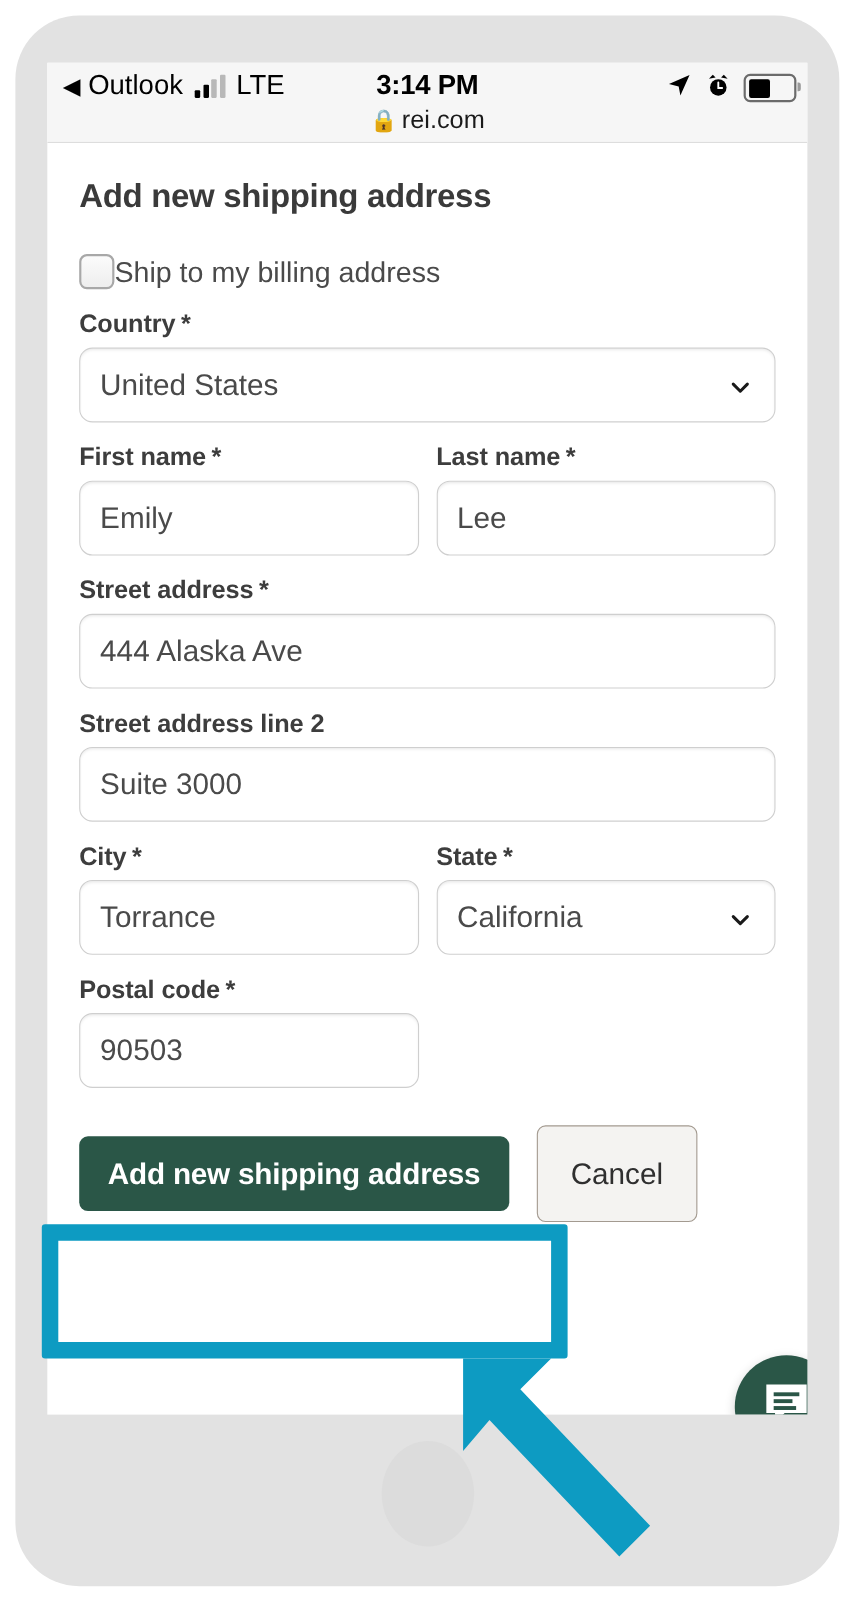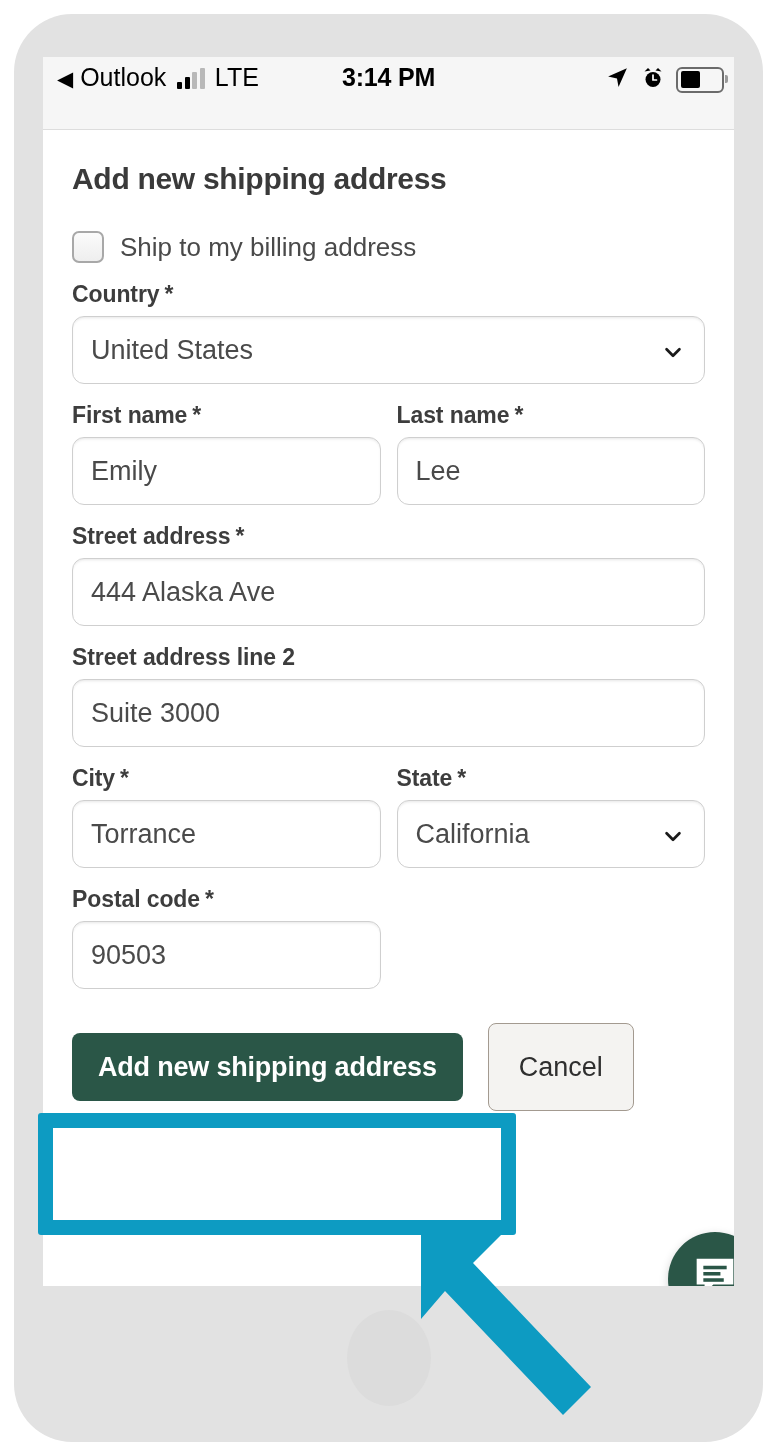--- a/index.html
+++ b/index.html
@@ -161,21 +161,20 @@
     margin: 32px 0 0 0;
     font-size: 30px;
     font-weight: bold;
     color: #3a3a3a;
     letter-spacing: -0.3px;
   }
 
   .checkbox-row {
     display: flex;
     align-items: center;
-    gap: 16px;
     margin-top: 35px;
   }
   .checkbox-box {
     width: 28px;
     height: 28px;
     border: 2px solid #a8a8a8;
     border-radius: 7px;
     background: linear-gradient(#fbfbfb, #eeeeee);
     flex: 0 0 auto;
   }
@@ -318,20 +317,21 @@
       <span>Outlook</span>
       <span class="signal-bars">
           <i></i>
           <i></i>
           <i></i>
           <i></i>
         </span>
       <span>LTE</span>
     </div>
     <div class="sb-time">3:14 PM</div>
+    <div class="sb-url"><span class="lock">🔒</span><span>rei.com</span></div>
     <div class="sb-right">
       <span>
         <svg width="25" height="25" viewBox="0 0 24 24">
             <path d="M3 11 L21 3 L13 21 L11.5 13 Z" fill="#000"></path>
           </svg>
       </span>
       <span>
         <svg width="24" height="24" viewBox="0 0 24 24">
           <circle cx="12" cy="13.5" r="7.5" fill="#000"></circle>
           <path d="M3.5 5.5 L7 2 L9.5 4.5 Z" fill="#000"></path>

